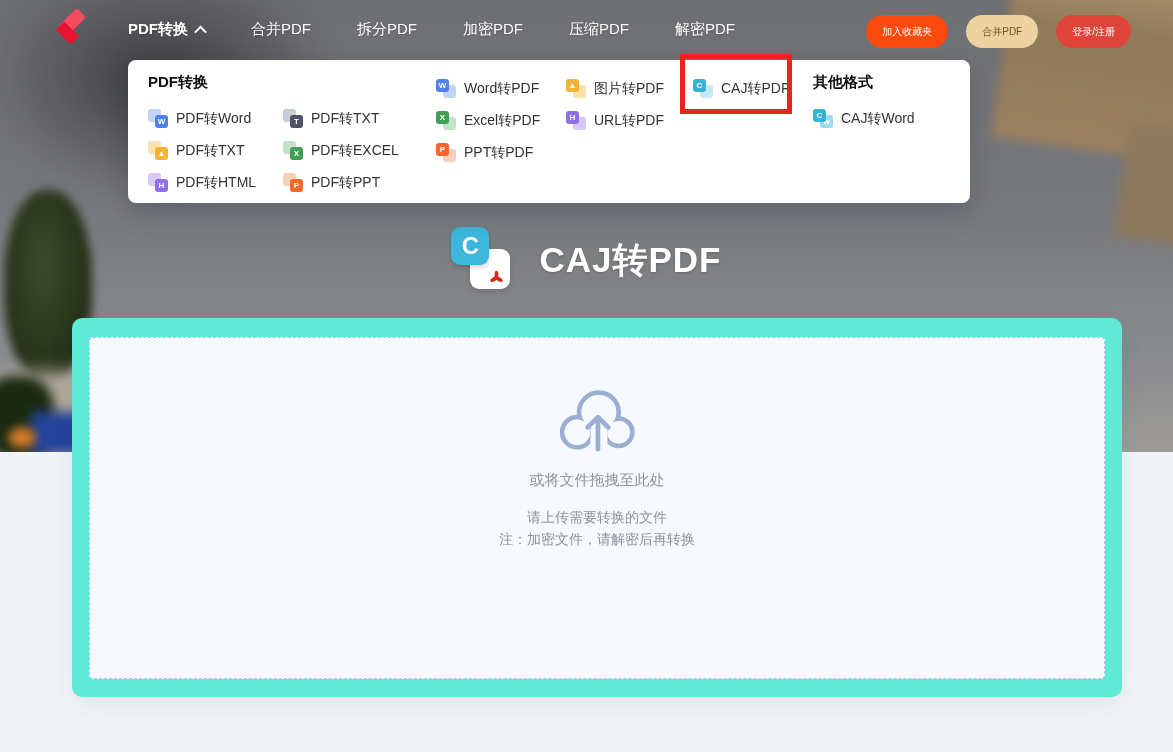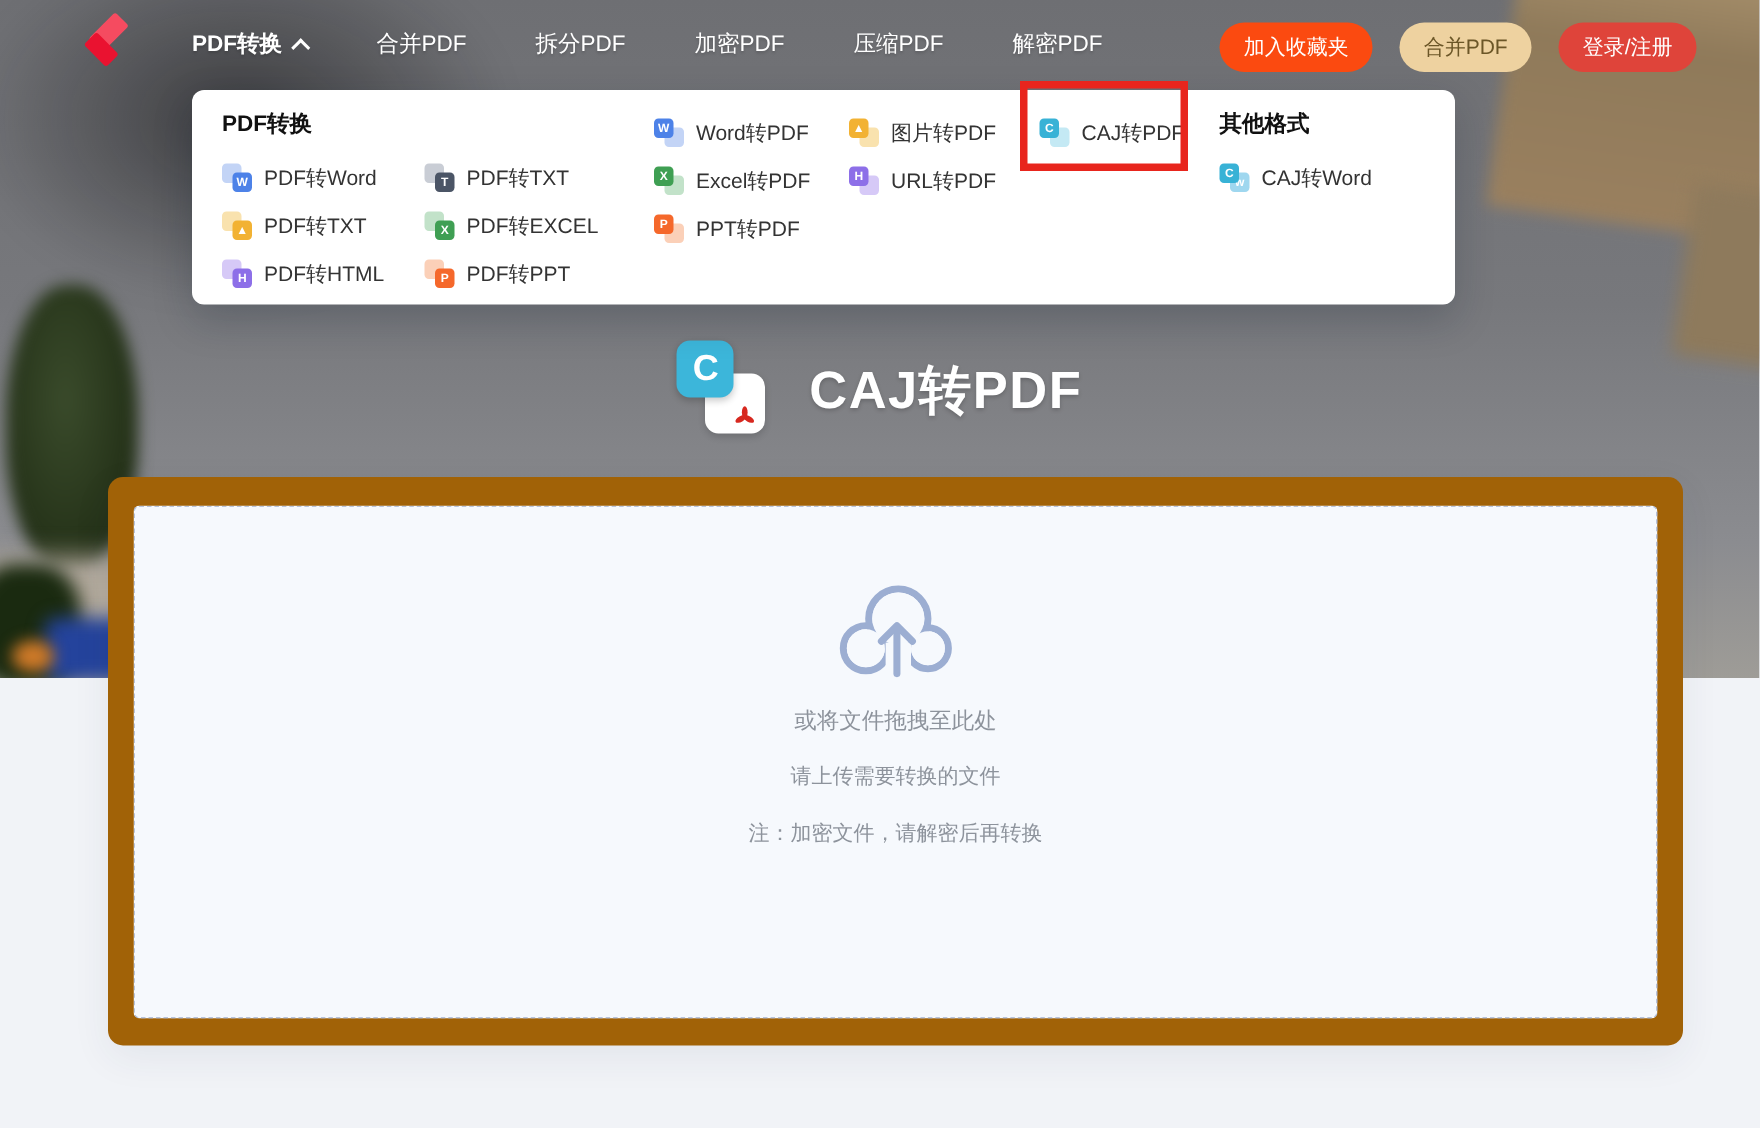--- a/index.html
+++ b/index.html
@@ -34,21 +34,21 @@
   .logo span{position:absolute;display:block;}
   .lg-a{width:25px;height:13px;background:#f54b60;transform:rotate(-45deg);left:4px;top:7px;border-radius:2px;}
   .lg-b{width:21px;height:12px;background:#ea1230;transform:rotate(45deg);left:1px;top:19px;border-radius:2px;}
   .nav-menu{position:absolute;left:128px;top:0;height:58px;display:flex;align-items:center;gap:46px;}
   .nav-item{color:#fff;font-size:15px;cursor:pointer;display:flex;align-items:center;gap:8px;white-space:nowrap;
     text-shadow:0 1px 2px rgba(0,0,0,.18);}
   .nav-item.active{font-weight:700;}
   .caret{width:7px;height:7px;border-left:2px solid #fff;border-top:2px solid #fff;
     transform:rotate(45deg) translate(1px,1px);margin-top:2px;}
   .nav-buttons{position:absolute;right:42px;top:15px;display:flex;gap:18px;}
-  .pill{height:33px;line-height:33px;padding:0 16px;border-radius:17px;font-size:14px;cursor:pointer;white-space:nowrap;}
+  .pill{height:33px;line-height:33px;padding:0 16px;border-radius:17px;font-size:10px;cursor:pointer;white-space:nowrap;}
   .pill.orange{background:#fb4a10;color:#fff;}
   .pill.tan{background:#eed2a0;color:#6b5627;}
   .pill.red{background:#df443a;color:#fff;}
 
   
   .dropdown{position:absolute;left:128px;top:60px;width:842px;height:143px;background:#fff;
     border-radius:8px;box-shadow:0 10px 26px rgba(20,30,50,.22);z-index:15;}
   .dd-sec{position:absolute;top:13px;}
   .dd-sec0{left:20px;} .dd-sec1{left:308px;} .dd-sec2{left:685px;}
   .dd-head{font-size:15px;font-weight:700;color:#111;height:20px;margin-bottom:10px;}
@@ -72,31 +72,31 @@
   .bi-caj{position:absolute;left:0;top:0;width:38px;height:38px;background:#3cb6da;border-radius:9px;
     color:#fff;font-weight:700;font-size:24px;display:flex;align-items:center;justify-content:center;
     z-index:2;box-shadow:0 2px 5px rgba(0,0,0,.2);}
   .bi-pdf{position:absolute;left:19px;top:22px;width:40px;height:40px;background:#fff;border-radius:9px;
     box-shadow:0 2px 5px rgba(0,0,0,.15);}
   .bi-pdf svg{position:absolute;right:5px;bottom:4px;}
   .title{margin:0;font-size:35px;font-weight:800;color:#fff;letter-spacing:1px;
     text-shadow:0 1px 3px rgba(0,0,0,.2);}
 
   
-  .card{position:absolute;left:72px;top:318px;width:1050px;height:379px;background:#a16207;border-radius:10px;
+  .card{position:absolute;left:72px;top:318px;width:1050px;height:379px;background:#5eead4;border-radius:10px;
     box-shadow:0 8px 26px rgba(40,60,90,.07);z-index:9;}
   .dropzone{position:absolute;left:17px;right:17px;top:19px;bottom:18px;border:1px dashed #b7c3dc;
     border-radius:4px;background:#f6f9fd;display:flex;flex-direction:column;align-items:center;cursor:pointer;}
   .cloud{margin-top:40px;height:80px;}
   .drag-hint{margin-top:13px;font-size:15px;color:#8d939c;}
   .select-btn{margin-top:18px;width:269px;height:39px;background:#f74a2b;border:none;border-radius:6px;
     color:#fff;font-size:17px;font-weight:700;letter-spacing:3px;cursor:pointer;
     font-family:"Liberation Sans","DejaVu Sans",sans-serif;}
   .up-hint{margin-top:19px;font-size:14px;color:#8d939c;}
-  .up-note{margin-top:20px;font-size:14px;color:#8d939c;}
+  .up-note{margin-top:4px;font-size:14px;color:#8d939c;}
 </style>
 </head>
 <body>
 
 <div class="stage">
 
   <div class="hero">
     <div class="vignette"></div>
     <div class="box1"></div>
     <div class="box2"></div>

